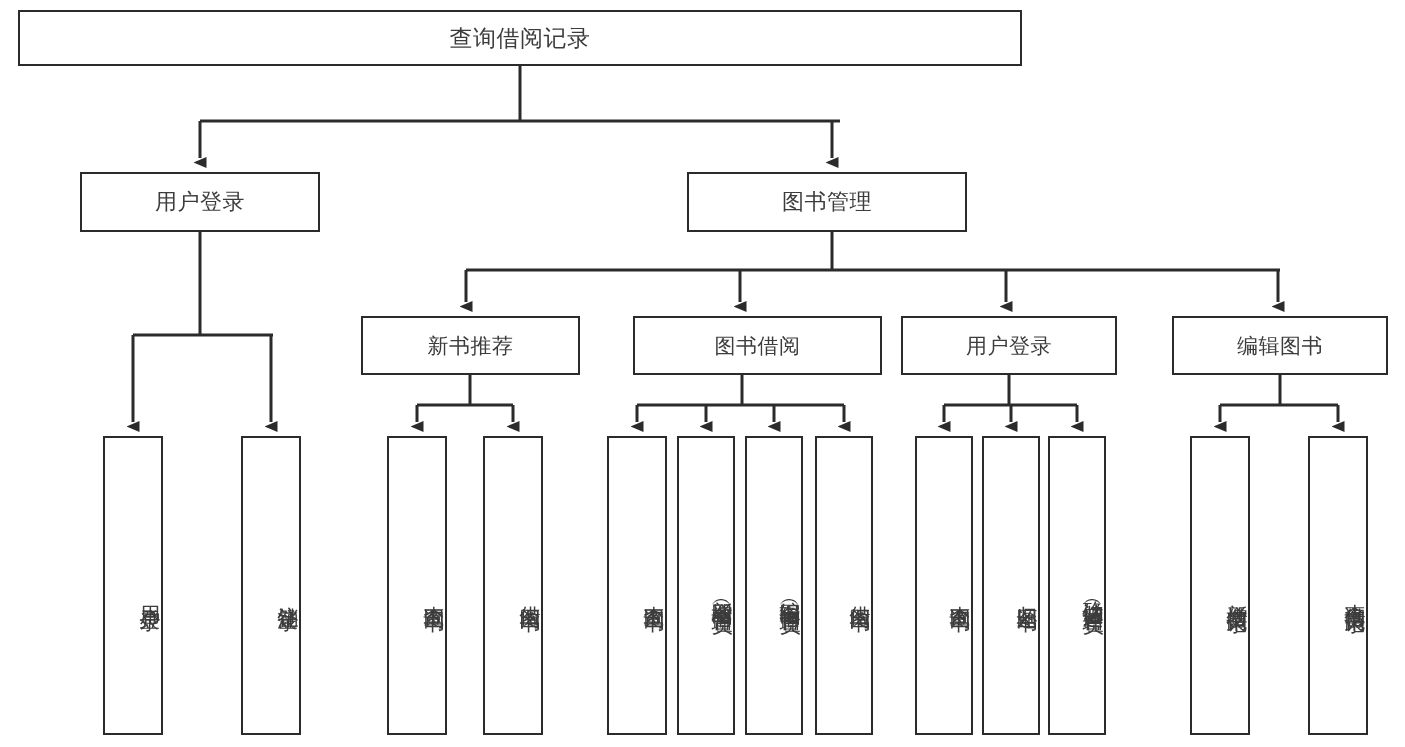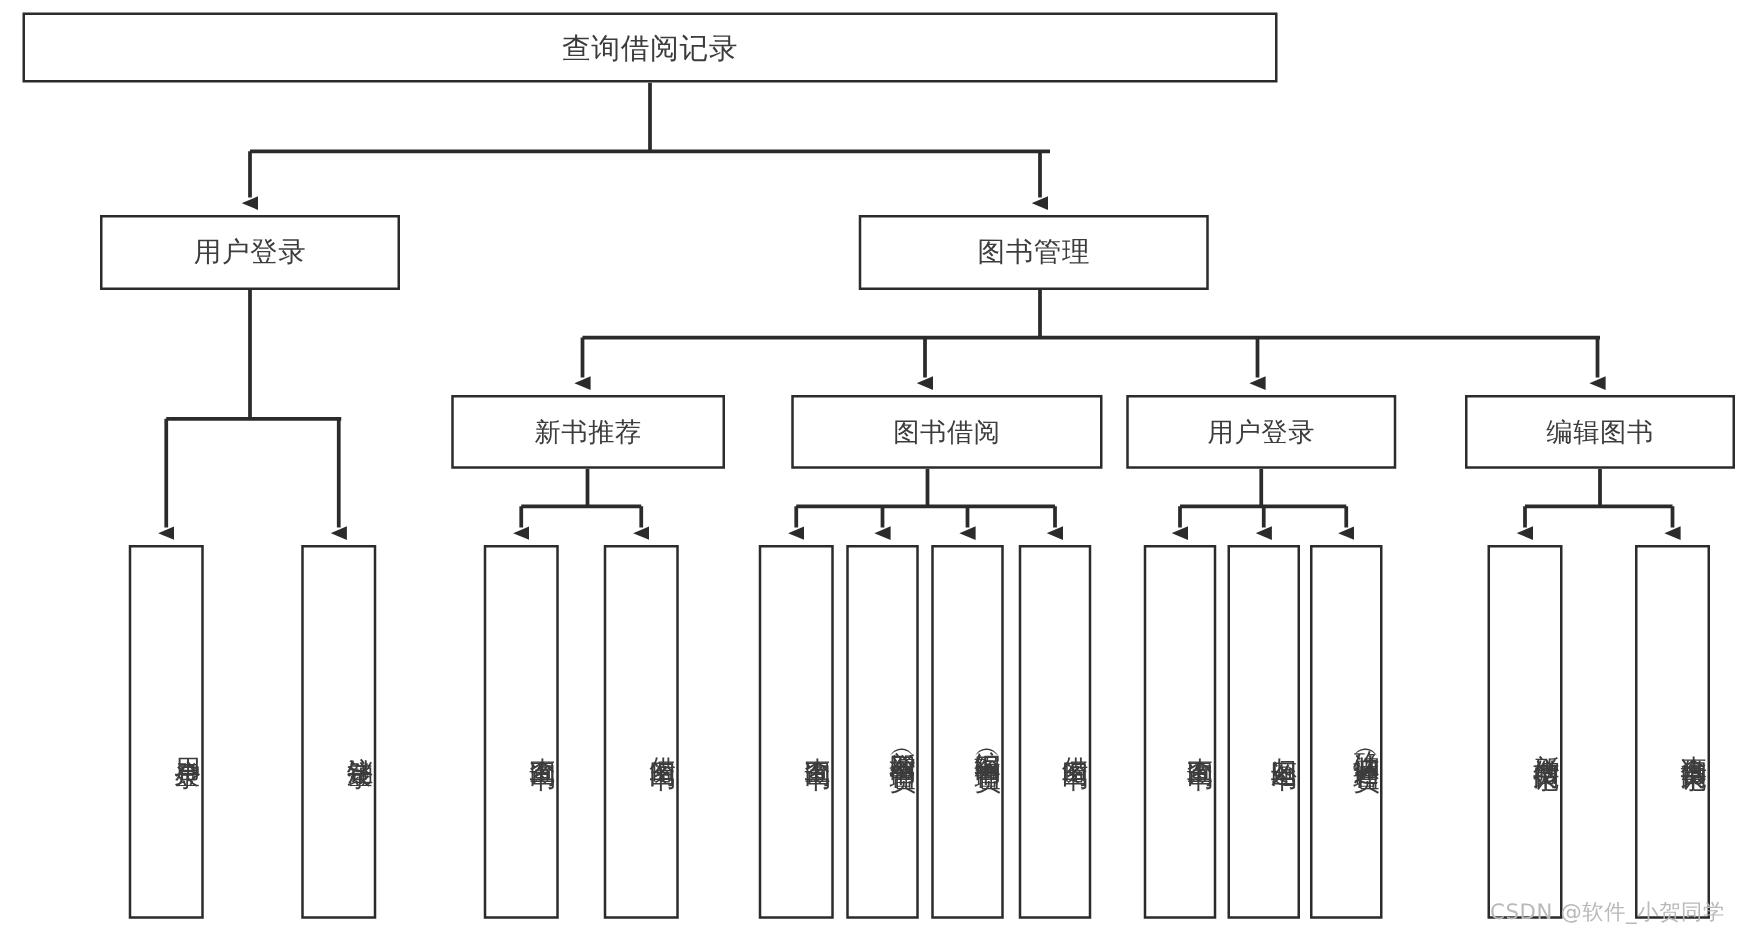--- a/index.html
+++ b/index.html
@@ -137,15 +137,14 @@
   <div class="node leaf" style="left: 607px; top: 436px; width: 60px; height: 299px;">查询图书</div>
   <div class="node leaf" style="left: 677px; top: 436px; width: 58px; height: 299px;">新增图书（管理员）</div>
   <div class="node leaf" style="left: 745px; top: 436px; width: 58px; height: 299px;">编辑图书（管理员）</div>
   <div class="node leaf" style="left: 815px; top: 436px; width: 58px; height: 299px;">借阅图书</div>
   <div class="node leaf" style="left: 915px; top: 436px; width: 58px; height: 299px;">查询图书</div>
   <div class="node leaf" style="left: 982px; top: 436px; width: 58px; height: 299px;">归还图书</div>
   <div class="node leaf" style="left: 1048px; top: 436px; width: 58px; height: 299px;">确认归还（管理员）</div>
   <div class="node leaf" style="left: 1190px; top: 436px; width: 60px; height: 299px;">新增借阅记录</div>
   <div class="node leaf" style="left: 1308px; top: 436px; width: 60px; height: 299px;">查询借阅记录</div>
 
-  <div class="watermark" style="left: 1192px; top: 718px;">CSDN @软件_小贺同学</div>
 
 </div>
 
 </body></html>

